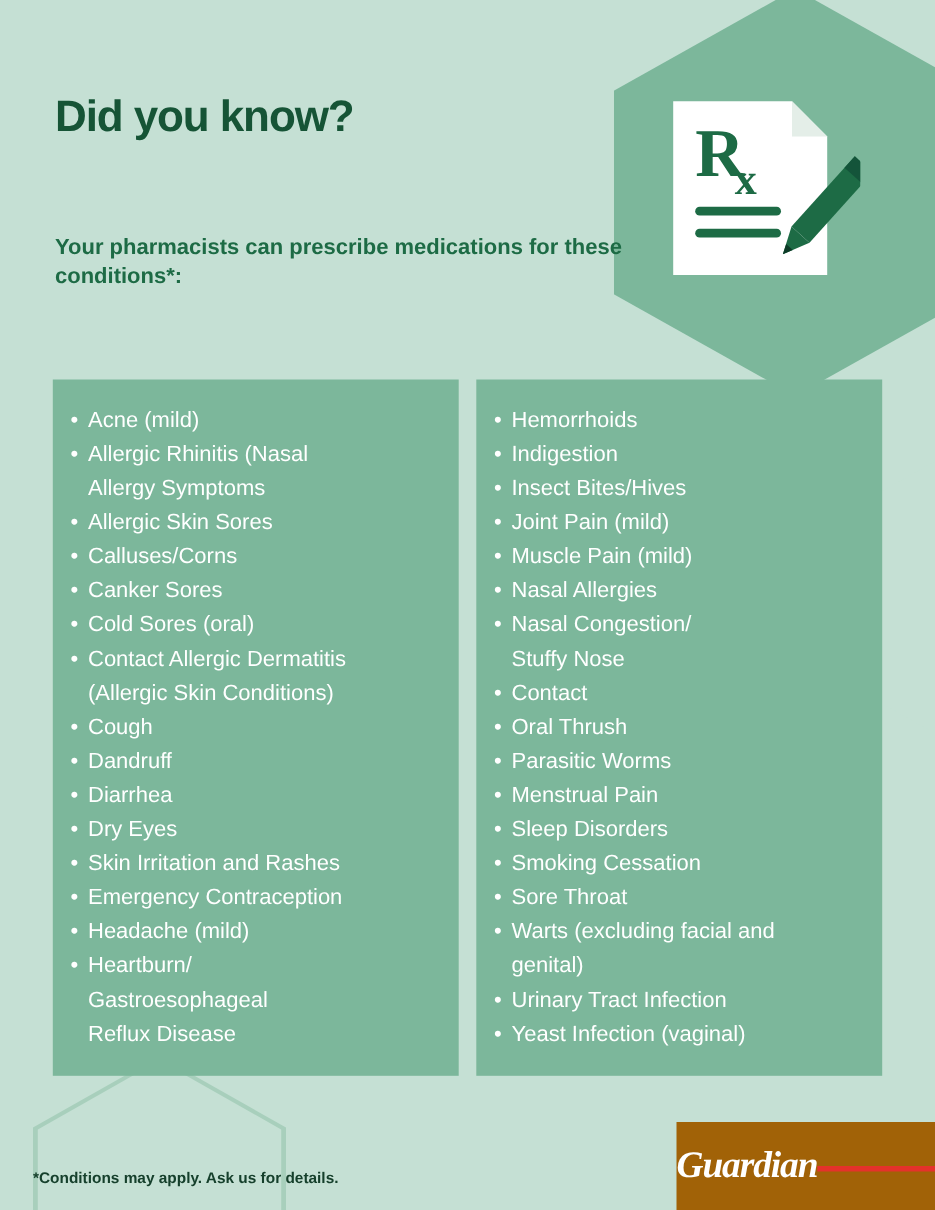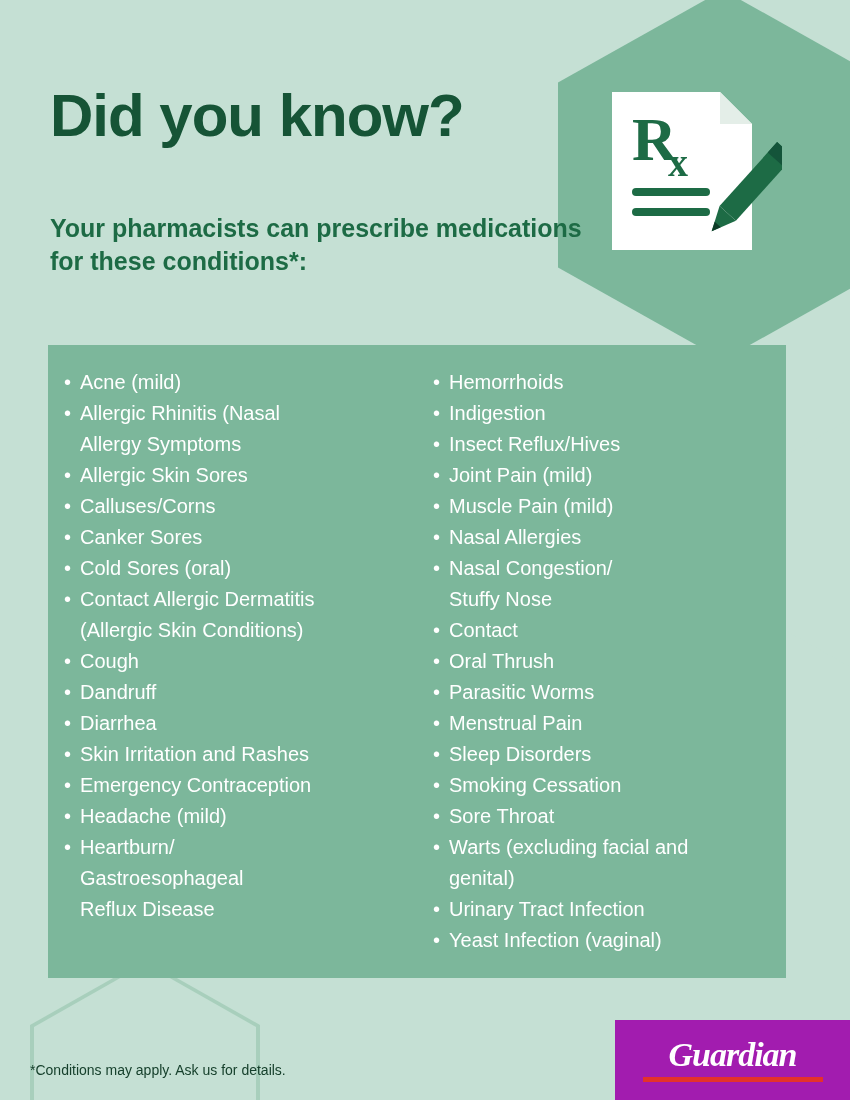--- a/index.html
+++ b/index.html
@@ -72,44 +72,45 @@
     right: 68px;
     width: 180px;
     height: 180px;
   }
 
   
   .headline {
     position: absolute;
     top: 86px;
     left: 50px;
-    font-size: 60px;
+    font-size: 40px;
     font-weight: bold;
     color: #165436;
     letter-spacing: -1px;
     line-height: 1;
   }
   .subhead {
     position: absolute;
     top: 212px;
     left: 50px;
     width: 540px;
-    font-size: 25px;
+    font-size: 20px;
     font-weight: bold;
     color: #1d6b45;
     line-height: 1.3;
   }
 
   
   .panels {
     position: absolute;
     top: 345px;
     left: 48px;
     width: 754px;
     display: flex;
+    gap: 16px;
   }
   .panel {
     background: #7cb79b;
     width: 369px;
     box-sizing: border-box;
     padding: 22px 18px 22px 14px;
   }
   .panel ul {
     list-style: none;
     margin: 0;
@@ -130,33 +131,33 @@
     top: 0;
   }
 
   
   .footnote {
     position: absolute;
     left: 30px;
     bottom: 22px;
     font-size: 14px;
     color: #16402c;
-    font-weight: normal;
+    font-weight: bold;
   }
 
   
   .logo {
     position: absolute;
     right: 0;
     bottom: 0;
     width: 235px;
     height: 80px;
-    background: #a21caf;
+    background: #a16207;
     display: flex;
-    flex-direction: column;
+    flex-direction: row;
     align-items: center;
     justify-content: center;
   }
   .logo-text {
     color: #ffffff;
     font-size: 34px;
     font-weight: bold;
     font-style: italic;
     letter-spacing: -1px;
     line-height: 1;
@@ -206,33 +207,34 @@
  Allergy Symptoms</li>
         <li>Allergic Skin Sores</li>
         <li>Calluses/Corns</li>
         <li>Canker Sores</li>
         <li>Cold Sores (oral)</li>
         <li>Contact Allergic Dermatitis
 (Allergic Skin Conditions)</li>
         <li>Cough</li>
         <li>Dandruff</li>
         <li>Diarrhea</li>
+        <li>Dry Eyes</li>
         <li>Skin Irritation and Rashes</li>
         <li>Emergency Contraception</li>
         <li>Headache (mild)</li>
         <li>Heartburn/
 Gastroesophageal
 Reflux Disease</li>
       </ul>
     </div>
     <div class="panel">
       <ul>
         <li>Hemorrhoids</li>
         <li>Indigestion</li>
-        <li>Insect Reflux/Hives</li>
+        <li>Insect Bites/Hives</li>
         <li>Joint Pain (mild)</li>
         <li>Muscle Pain (mild)</li>
         <li>Nasal Allergies</li>
         <li>Nasal Congestion/
  Stuffy Nose</li>
         <li>Contact</li>
         <li>Oral Thrush</li>
         <li>Parasitic Worms</li>
         <li>Menstrual Pain</li>
         <li>Sleep Disorders</li>

